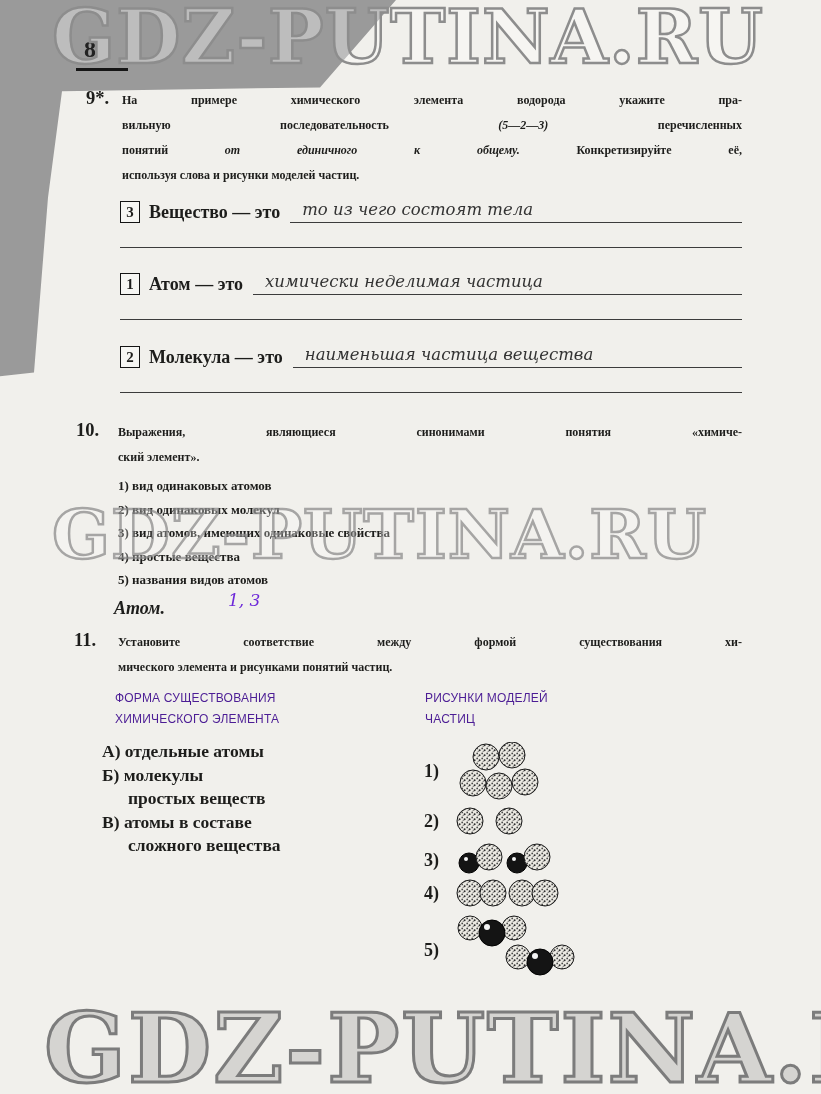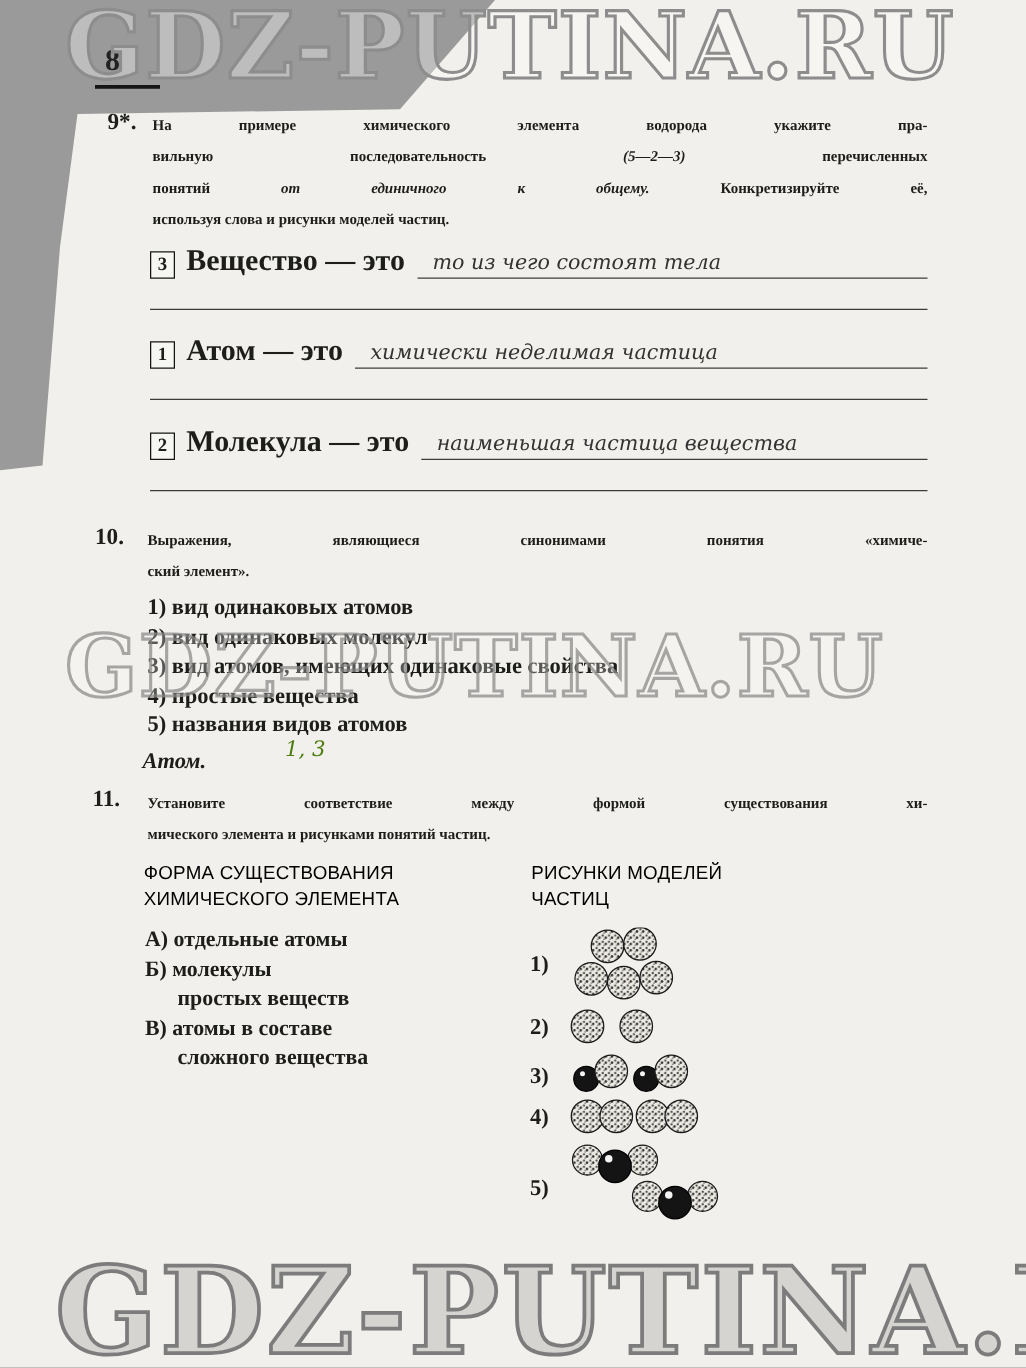--- a/index.html
+++ b/index.html
@@ -36,39 +36,39 @@
   .it { font-style:italic; }
 
   
   .item { position:absolute; left:120px; width:622px; z-index:2; }
   .irow { display:flex; align-items:flex-end; height:27px; }
   .nbox {
     flex:0 0 auto; width:20px; height:22px; border:1.6px solid #141414;
     text-align:center; font-weight:700; font-size:15px; line-height:20px;
     margin-right:9px; background:rgba(255,255,255,0.4);
   }
-  .ilabel { flex:0 0 auto; font-weight:700; font-size:24px; margin-right:10px; white-space:nowrap;text-align:right; }
+  .ilabel { flex:0 0 auto; font-weight:700; font-size:18px; margin-right:10px; white-space:nowrap;text-align:right; }
   .ansline { flex:1 1 auto; position:relative; height:27px; border-bottom:1.3px solid #3c3c3c; }
   .hand {
     position:absolute; left:12px; bottom:3px;
     font-family:"DejaVu Serif", serif; font-style:italic; font-weight:400;
     font-size:16.5px; color:#333; white-space:nowrap;
   }
   .blank2 { height:25px; border-bottom:1.3px solid #3c3c3c; }
 
-  .optlist { position:absolute; font-weight:700; font-size:18px; line-height:23.5px; z-index:2; }
+  .optlist { position:absolute; font-weight:700; font-size:13px; line-height:23.5px; z-index:2; }
   .ansrow-label { position:absolute; font-weight:700; font-style:italic; font-size:18px; z-index:2; }
   .ansrow-value {
     position:absolute; font-family:"DejaVu Serif", serif; font-style:italic;
-    font-size:17px; color:#4d7c0f; z-index:7;
+    font-size:17px; color:#6d28d9; z-index:7;
   }
 
   .colhead {
     position:absolute; font-family:"Liberation Sans", sans-serif;
-    font-size:15px; line-height:21px; letter-spacing:.2px; color:#000000; z-index:2;
+    font-size:12px; line-height:21px; letter-spacing:.2px; color:#4c1d95; z-index:2;
   }
   .leftopts { position:absolute; font-weight:700; font-size:17.5px; line-height:23.5px; z-index:2; }
   .leftopts .cont { margin-left:26px; }
 
   .model { position:absolute; display:flex; align-items:center; gap:6px; z-index:2; }
   .mlabel { font-weight:700; font-size:18px; width:26px; flex:0 0 auto; }
   .model svg { display:block; }
   .defs-holder { position:absolute; width:0; height:0; overflow:hidden; }
 </style>
 </head>
@@ -149,21 +149,21 @@
 
   <div class="colhead" style="left:115px;top:688px">
     <div>ФОРМА СУЩЕСТВОВАНИЯ</div>
     <div>ХИМИЧЕСКОГО ЭЛЕМЕНТА</div>
   </div>
   <div class="colhead" style="left:425px;top:688px">
     <div>РИСУНКИ МОДЕЛЕЙ</div>
     <div>ЧАСТИЦ</div>
   </div>
 
-  <div class="leftopts" style="left:116px;top:740px">
+  <div class="leftopts" style="left:102px;top:740px">
     <div>А) отдельные атомы</div>
     <div>Б) молекулы</div>
     <div class="cont">простых веществ</div>
     <div>В) атомы в составе</div>
     <div class="cont">сложного вещества</div>
   </div>
 
   <svg class="defs-holder" aria-hidden="true">
     <defs>
       <pattern id="speck" width="5" height="5" patternUnits="userSpaceOnUse">

